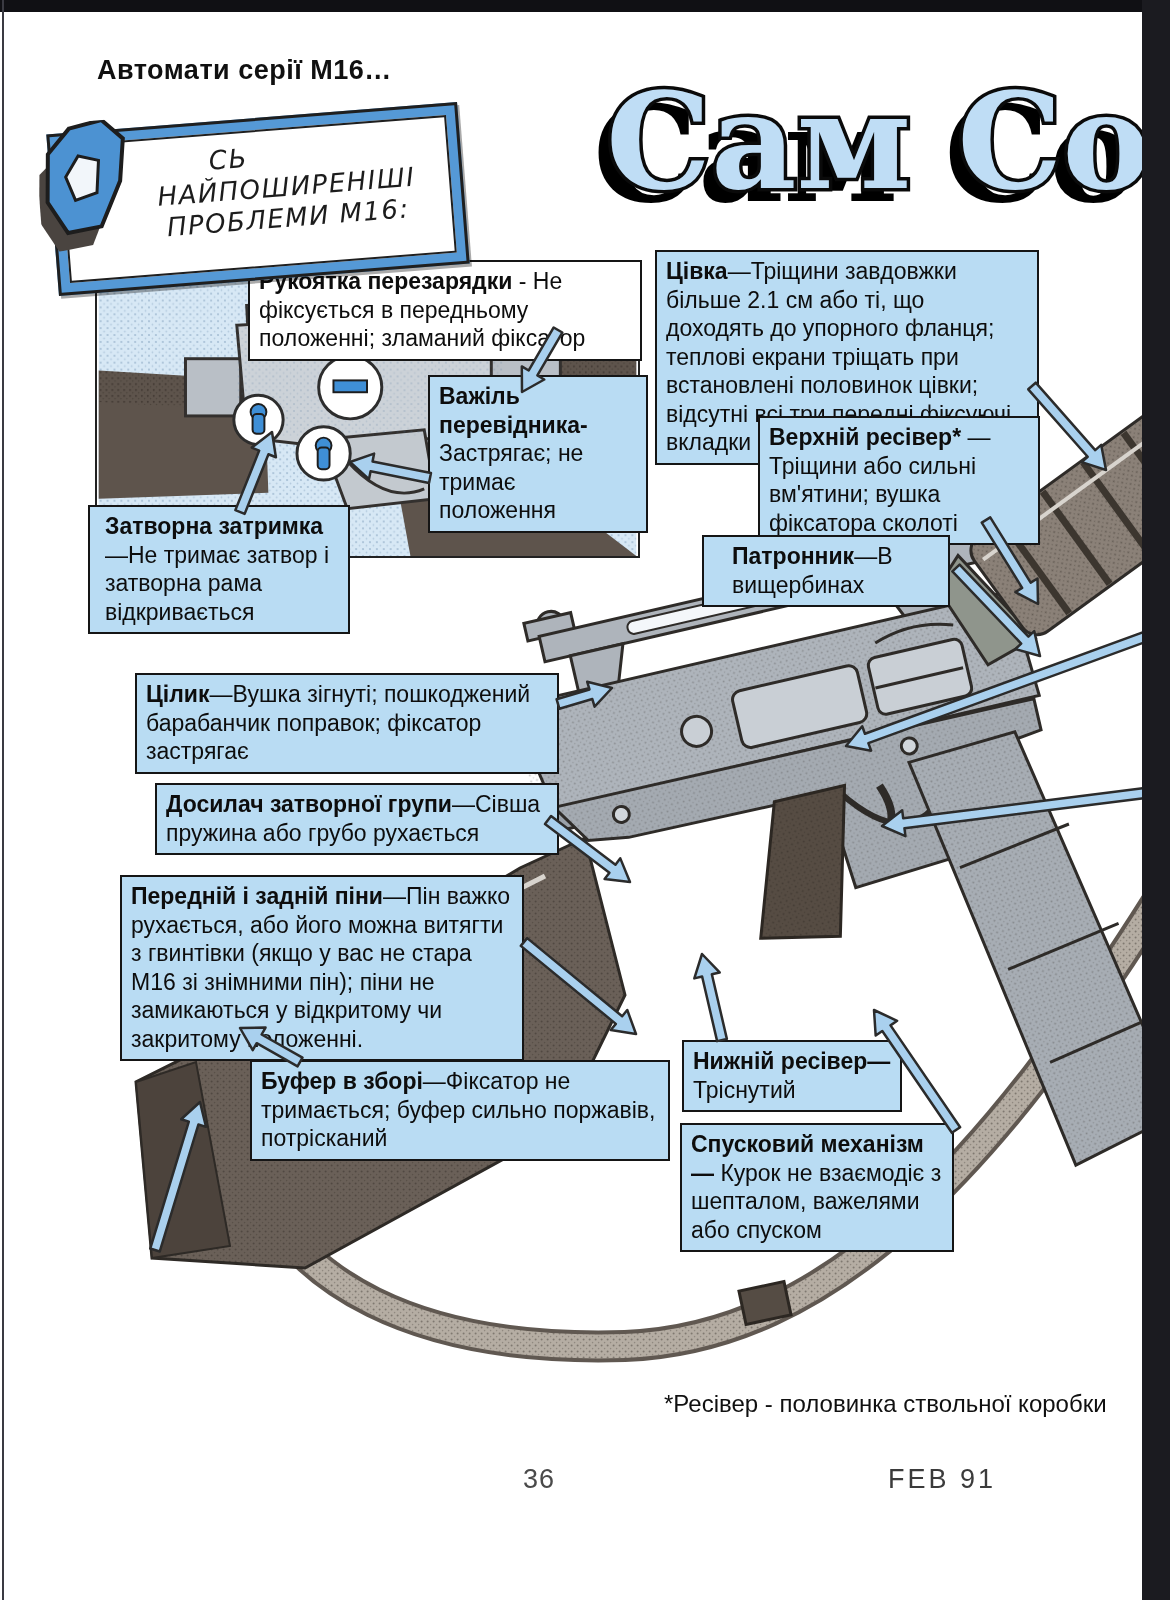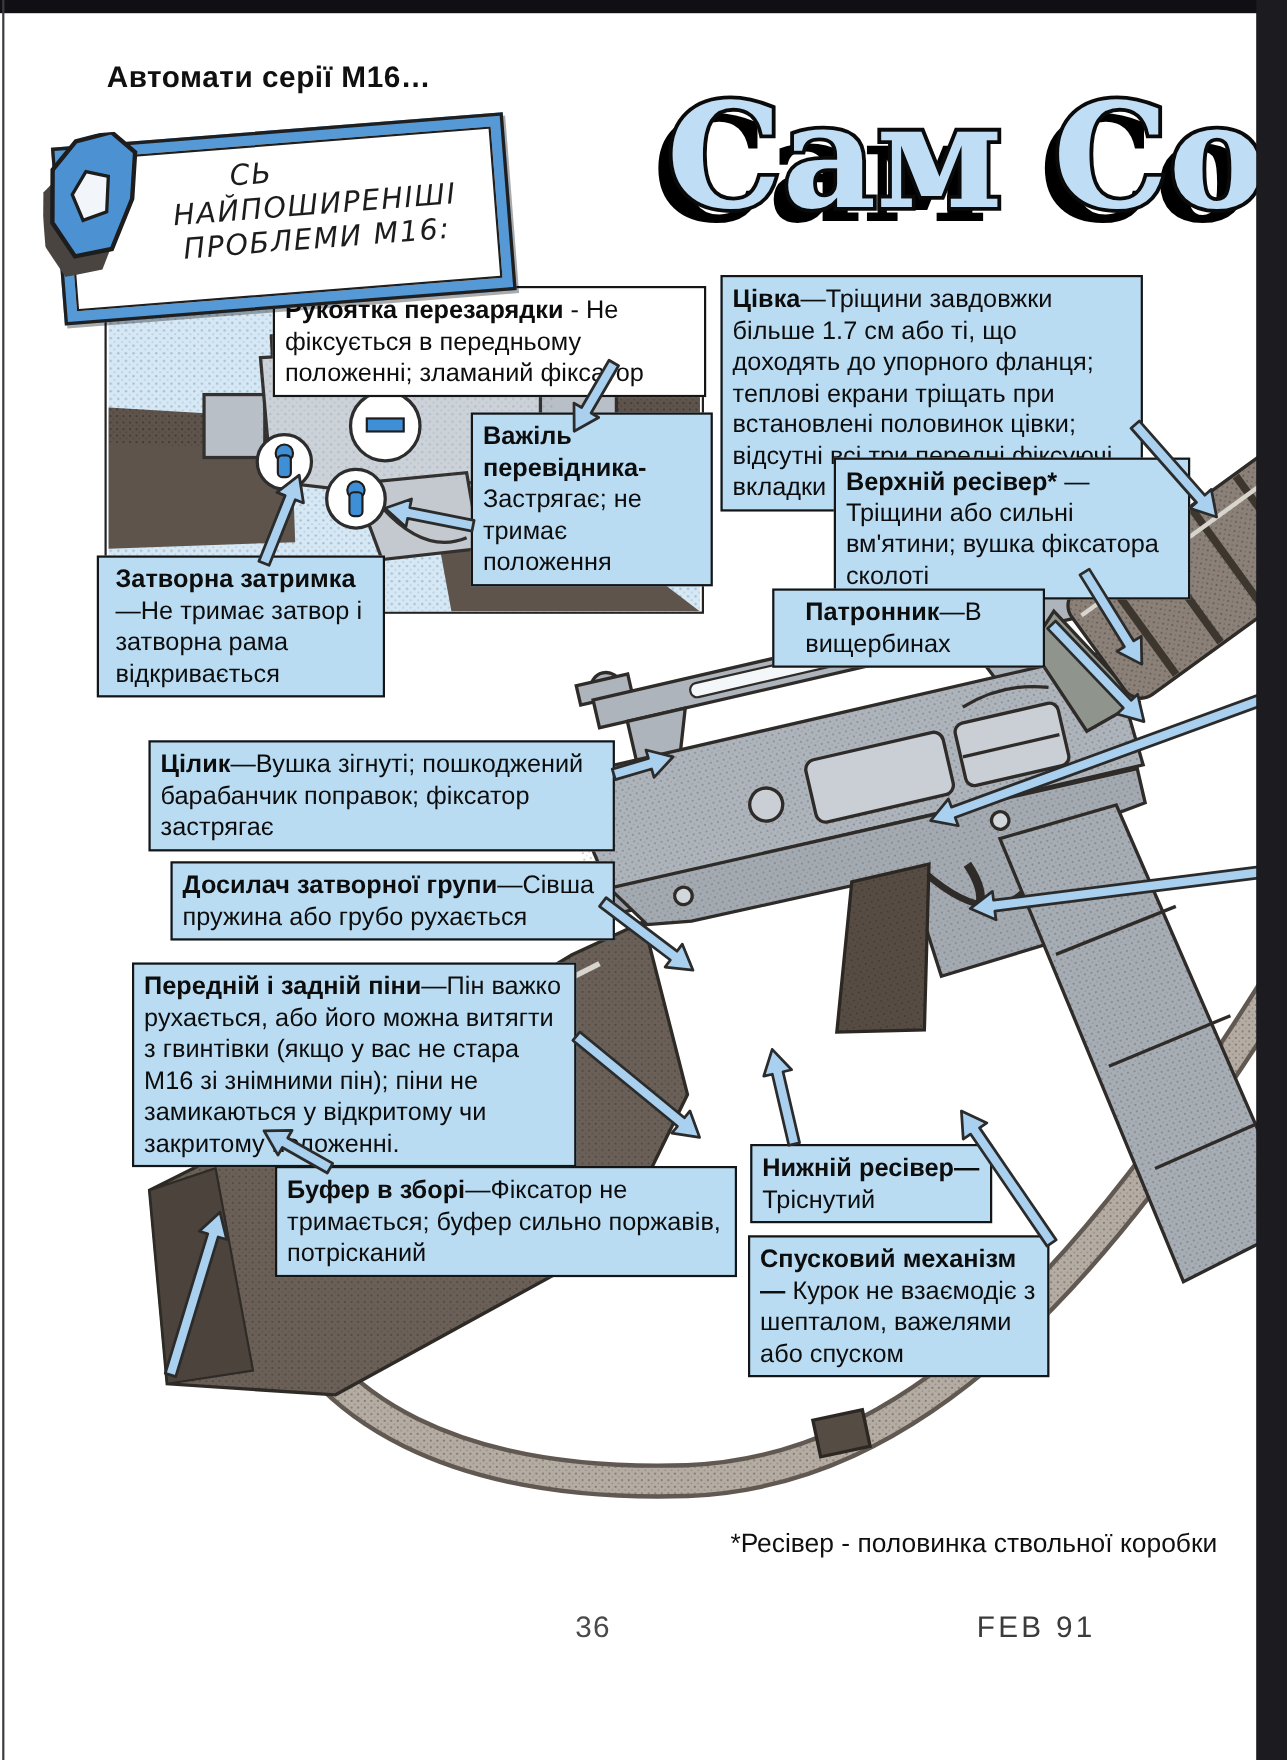--- a/index.html
+++ b/index.html
@@ -197,23 +197,23 @@
   <div class="co white" style="left:248px;top:260px;width:394px;">
     <strong>Рукоятка перезарядки</strong><span> - Не фіксується в передньому положенні; зламаний фіксатор</span>
   </div>
   <div class="co" style="left:428px;top:375px;width:220px;">
     <strong>Важіль перевідника-</strong><span> Застрягає; не тримає положення</span>
   </div>
   <div class="co" style="left:88px;top:505px;width:262px;padding-left:15px;">
     <strong>Затворна затримка</strong><span>—Не тримає затвор і затворна рама відкривається</span>
   </div>
   <div class="co" style="left:655px;top:250px;width:384px;">
-    <strong>Цівка</strong><span>—Тріщини завдовжки більше 1.7 см або ті, що доходять до упорного фланця; теплові екрани тріщать при встановлені половинок цівки; відсутні всі три передні фіксуючі вкладки</span>
-  </div>
-  <div class="co" style="left:758px;top:416px;width:324px;">
+    <strong>Цівка</strong><span>—Тріщини завдовжки більше 2.1 см або ті, що доходять до упорного фланця; теплові екрани тріщать при встановлені половинок цівки; відсутні всі три передні фіксуючі вкладки</span>
+  </div>
+  <div class="co" style="left:758px;top:416px;width:282px;">
     <strong>Верхній ресівер*</strong><span> — Тріщини або сильні вм'ятини; вушка фіксатора сколоті</span>
   </div>
   <div class="co" style="left:702px;top:535px;width:248px;padding-left:28px;">
     <strong>Патронник</strong><span>—В вищербинах</span>
   </div>
   <div class="co" style="left:135px;top:673px;width:424px;">
     <strong>Цілик</strong><span>—Вушка зігнуті; пошкоджений барабанчик поправок; фіксатор застрягає</span>
   </div>
   <div class="co" style="left:155px;top:783px;width:404px;">
     <strong>Досилач затворної групи</strong><span>—Сівша пружина  або грубо рухається</span>

